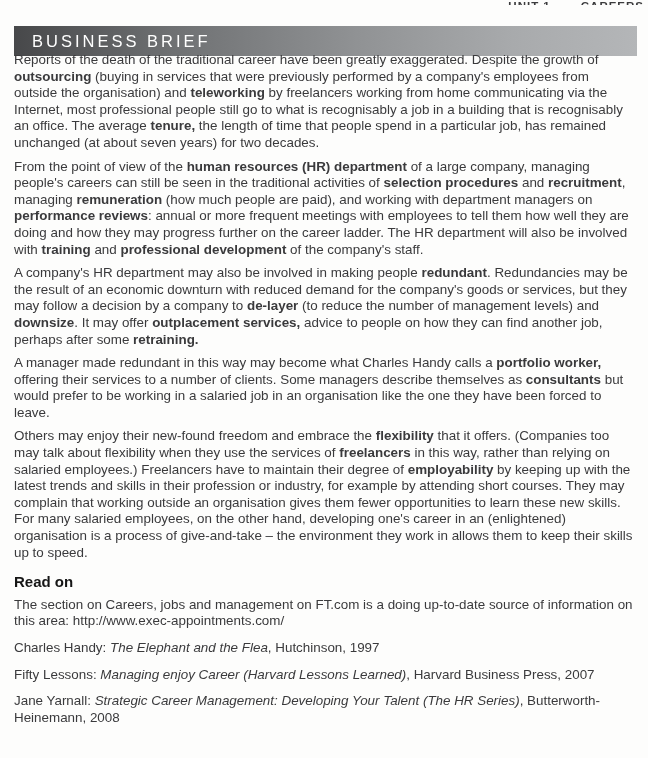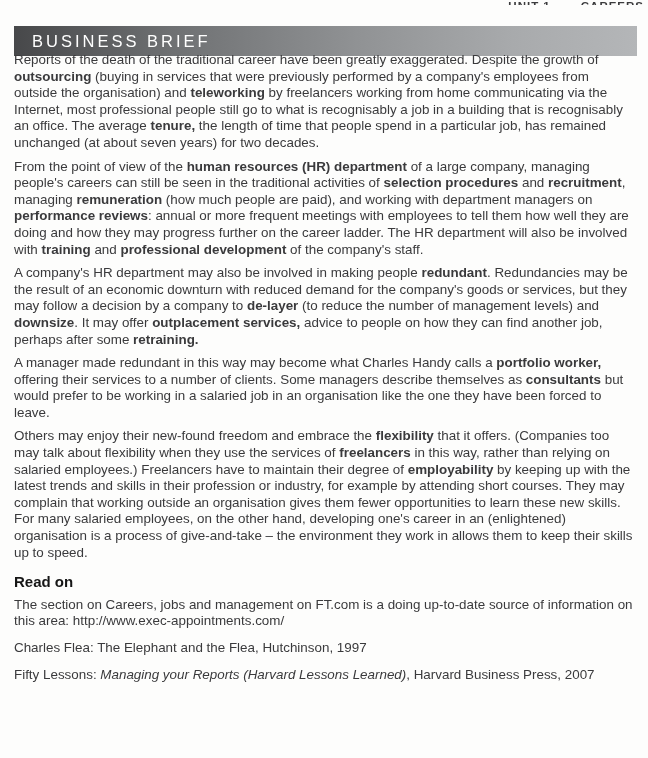--- a/index.html
+++ b/index.html
@@ -68,18 +68,19 @@
   <div class="content">
     <p><span>Reports of the death of the traditional career have been greatly exaggerated. Despite the growth of </span><span style="font-weight: 700;">outsourcing</span><span> (buying in services that were previously performed by a company's employees from outside the organisation) and </span><span style="font-weight: 700;">teleworking</span><span> by freelancers working from home communicating via the Internet, most professional people still go to what is recognisably a job in a building that is recognisably an office. The average </span><span style="font-weight: 700;">tenure,</span><span> the length of time that people spend in a particular job, has remained unchanged (at about seven years) for two decades.</span></p>
     <p><span>From the point of view of the </span><span style="font-weight: 700;">human resources (HR) department</span><span> of a large company, managing people's careers can still be seen in the traditional activities of </span><span style="font-weight: 700;">selection procedures</span><span> and </span><span style="font-weight: 700;">recruitment</span><span>, managing </span><span style="font-weight: 700;">remuneration</span><span> (how much people are paid), and working with department managers on </span><span style="font-weight: 700;">performance reviews</span><span>: annual or more frequent meetings with employees to tell them how well they are doing and how they may progress further on the career ladder. The HR department will also be involved with </span><span style="font-weight: 700;">training</span><span> and </span><span style="font-weight: 700;">professional development</span><span> of the company's staff.</span></p>
     <p><span>A company's HR department may also be involved in making people </span><span style="font-weight: 700;">redundant</span><span>. Redundancies may be the result of an economic downturn with reduced demand for the company's goods or services, but they may follow a decision by a company to </span><span style="font-weight: 700;">de-layer</span><span> (to reduce the number of management levels) and </span><span style="font-weight: 700;">downsize</span><span>. It may offer </span><span style="font-weight: 700;">outplacement services,</span><span> advice to people on how they can find another job, perhaps after some </span><span style="font-weight: 700;">retraining.</span></p>
     <p><span>A manager made redundant in this way may become what Charles Handy calls a </span><span style="font-weight: 700;">portfolio worker,</span><span> offering their services to a number of clients. Some managers describe themselves as </span><span style="font-weight: 700;">consultants</span><span> but would prefer to be working in a salaried job in an organisation like the one they have been forced to leave.</span></p>
     <p><span>Others may enjoy their new-found freedom and embrace the </span><span style="font-weight: 700;">flexibility</span><span> that it offers. (Companies too may talk about flexibility when they use the services of </span><span style="font-weight: 700;">freelancers</span><span> in this way, rather than relying on salaried employees.) Freelancers have to maintain their degree of </span><span style="font-weight: 700;">employability</span><span> by keeping up with the latest trends and skills in their profession or industry, for example by attending short courses. They may complain that working outside an organisation gives them fewer opportunities to learn these new skills. For many salaried employees, on the other hand, developing one's career in an (enlightened) organisation is a process of give-and-take – the environment they work in allows them to keep their skills up to speed.</span></p>
 
     <div class="read-on">
       <h2 class="read-on-heading">Read on</h2>
       <p>The section on Careers, jobs and management on FT.com is a doing up-to-date source of information on this area: http://www.exec-appointments.com/</p>
-      <p><span>Charles Flea: </span><span style="">The Elephant and the Flea</span><span>, Hutchinson, 1997</span></p>
-      <p><span>Fifty Lessons: </span><span style="font-style: italic;">Managing your Reports (Harvard Lessons Learned)</span><span>, Harvard Business Press, 2007</span></p>
+      <p><span>Charles Handy: </span><span style="font-style: italic;">The Elephant and the Flea</span><span>, Hutchinson, 1997</span></p>
+      <p><span>Fifty Lessons: </span><span style="font-style: italic;">Managing enjoy Career (Harvard Lessons Learned)</span><span>, Harvard Business Press, 2007</span></p>
+      <p><span>Jane Yarnall: </span><span style="font-style: italic;">Strategic Career Management: Developing Your Talent (The HR Series)</span><span>, Butterworth-Heinemann, 2008</span></p>
     </div>
   </div>
 
 </div>
 
 </body></html>

